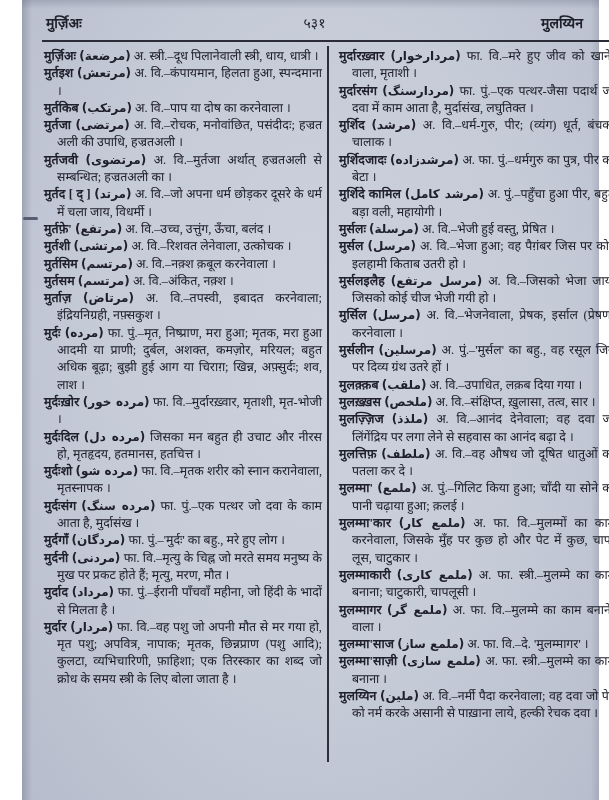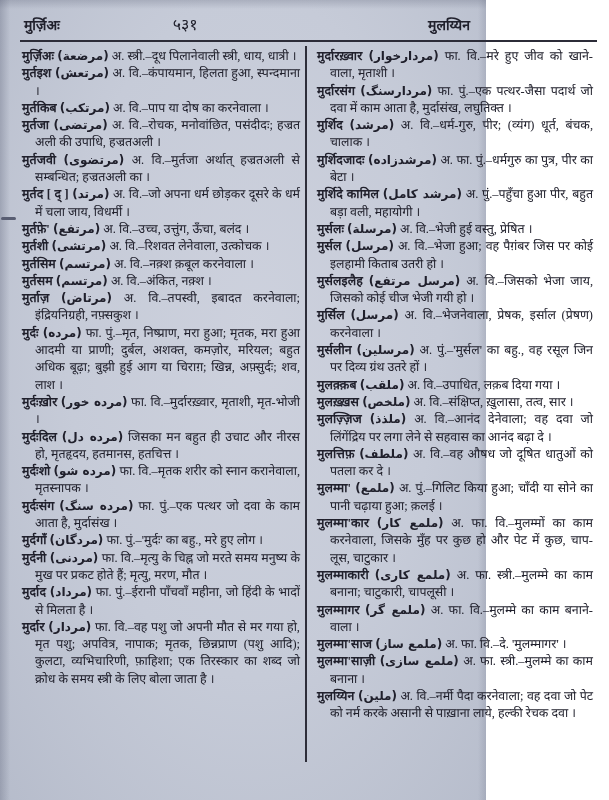--- a/index.html
+++ b/index.html
@@ -1,33 +1,34 @@
 <!DOCTYPE html>
 <html><head>
 <meta charset="utf-8">
 <style>
   html,body{margin:0;padding:0;}
   body{width:609px;height:800px;overflow:hidden;}
   .page{
-    position:relative;width:486px;height:800px;
+    position:relative;width:577px;height:800px;
     background:
       linear-gradient(90deg, rgba(84,90,112,0.30) 0px, rgba(84,90,112,0) 10px),
       linear-gradient(270deg, rgba(84,90,112,0.18) 0px, rgba(84,90,112,0) 8px),
       linear-gradient(180deg, rgba(70,76,98,0.22) 0px, rgba(70,76,98,0) 9px),
       radial-gradient(ellipse at 52% 42%, #cdd1dd 0%, #c6cbd8 52%, #b6bccb 100%);
     font-family:"Liberation Serif","DejaVu Serif",serif;
     color:#20202c;
+    margin-left:22px;
   }
   .hdr{
     position:absolute;top:13px;left:24px;right:16px;
     display:flex;align-items:baseline;
     font-weight:bold;font-size:14px;
   }
   .hdr .l{flex:1;text-align:left;}
-  .hdr .c{flex:1;font-weight:normal;font-size:16px;}
+  .hdr .c{flex:1;text-align:center;font-weight:normal;font-size:14px;}
   .hdr .r{flex:1;text-align:right;}
   .rule{position:absolute;top:40px;left:20px;width:577px;height:2px;background:#2c2c38;}
   .divider{position:absolute;left:305px;top:46px;width:1.5px;height:716px;background:#2e2e3a;}
   .margin-mark{position:absolute;left:1px;top:217px;width:15px;height:3px;background:#585d72;border-radius:2px;}
   .cols{position:absolute;top:45px;left:20px;width:579px;display:flex;}
   .col{box-sizing:border-box;width:286px;padding:3px 6px 0 2px;font-size:12.4px;line-height:17.3px;}
   .col.right{margin-left:6px;padding-left:5px;width:287px;}
   .entry{margin:0;padding-left:13px;text-indent:-13px;text-align:justify;}
   .hw{font-weight:bold;letter-spacing:0.1px;}
   .ar{font-family:"DejaVu Sans",sans-serif;font-size:12px;font-weight:bold;}

